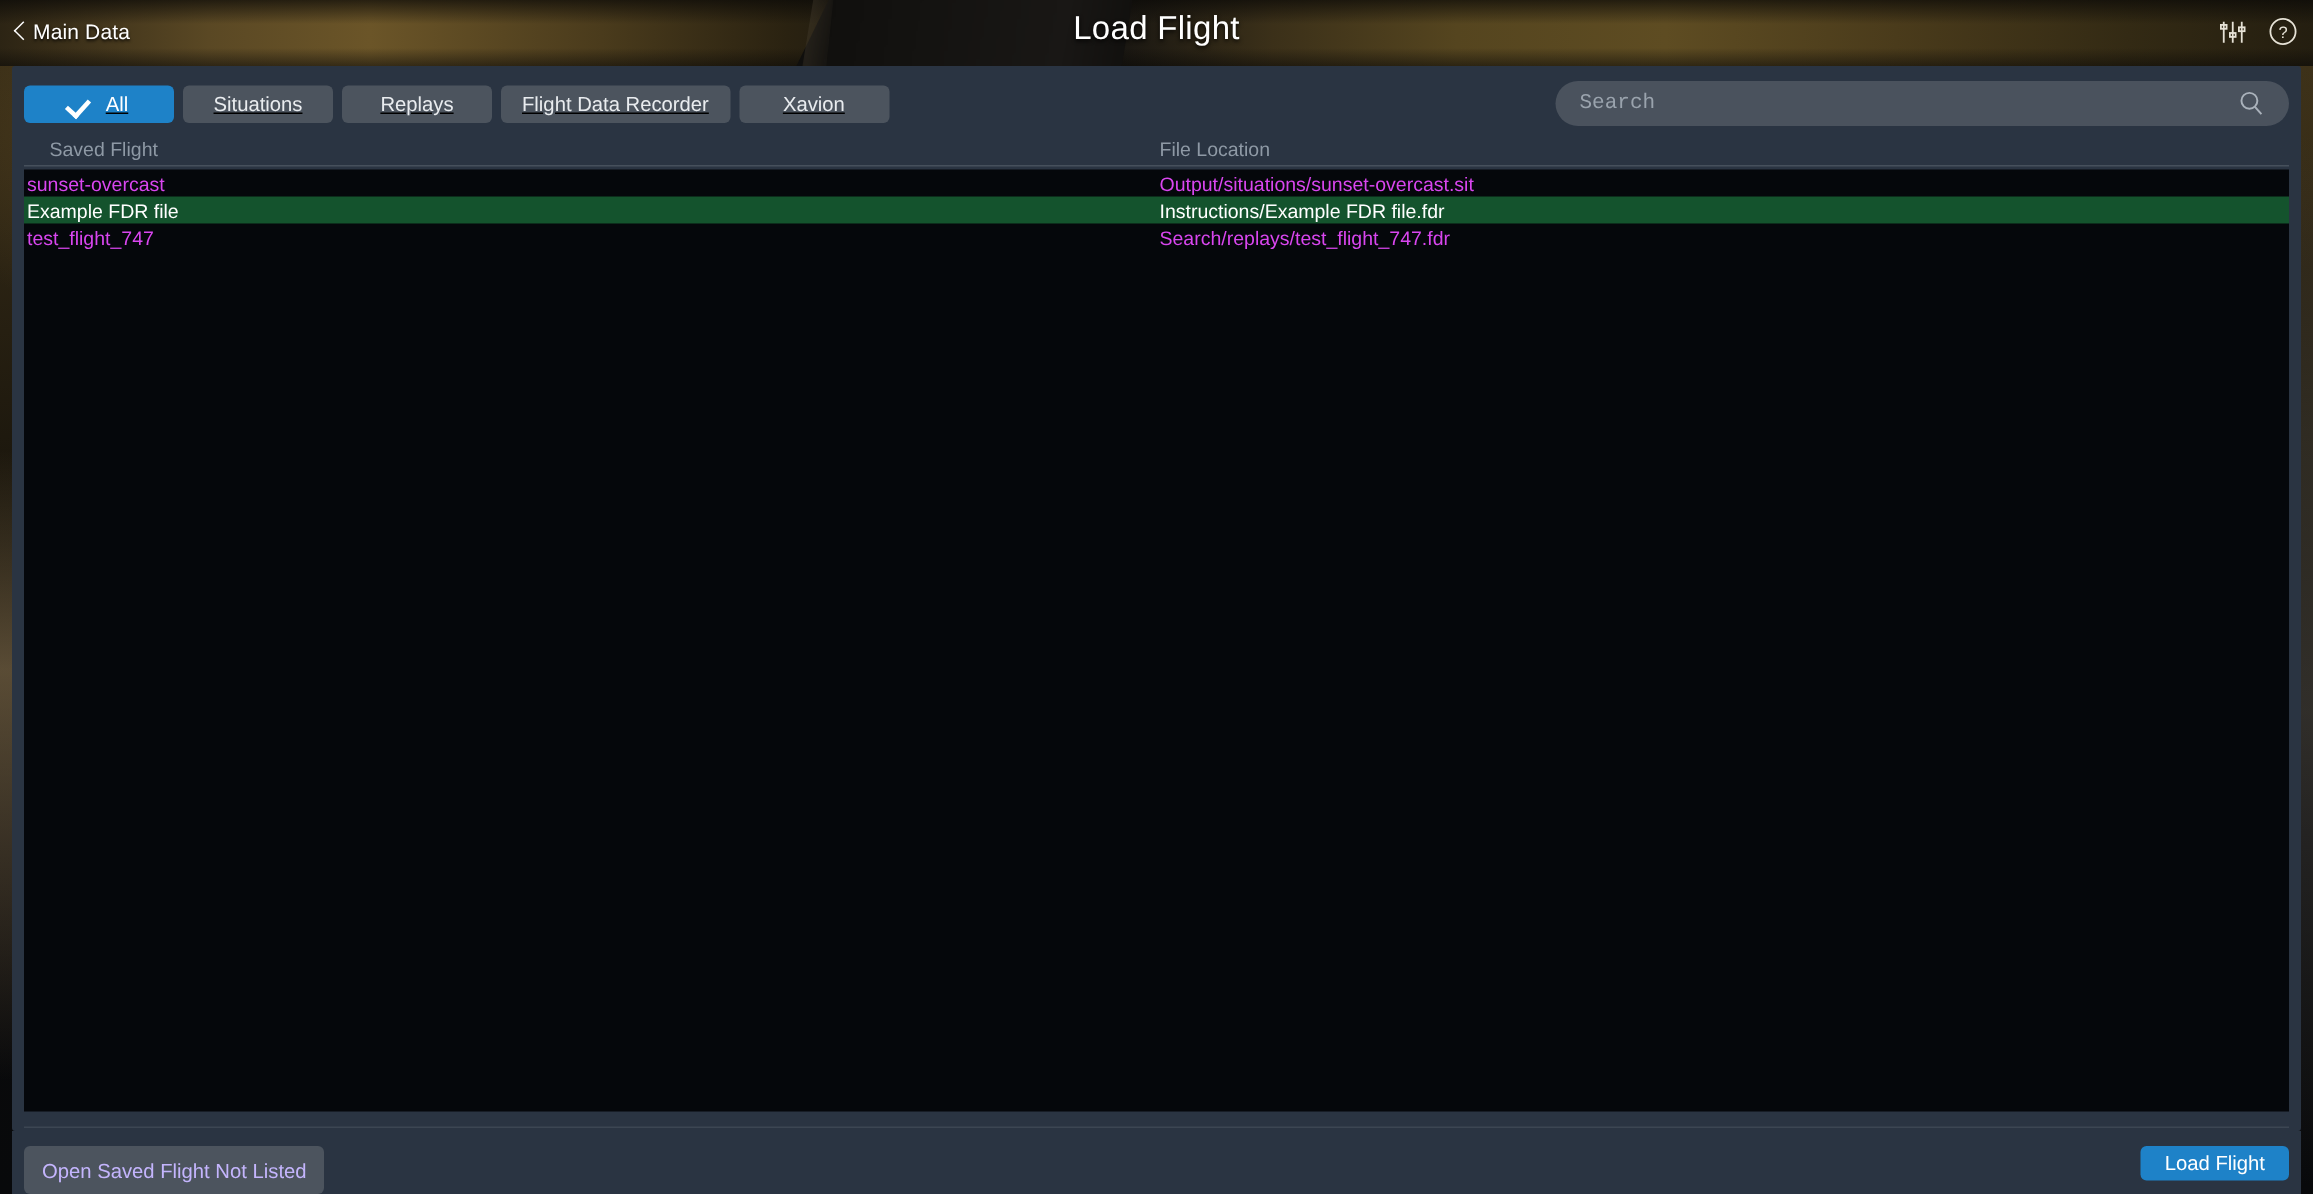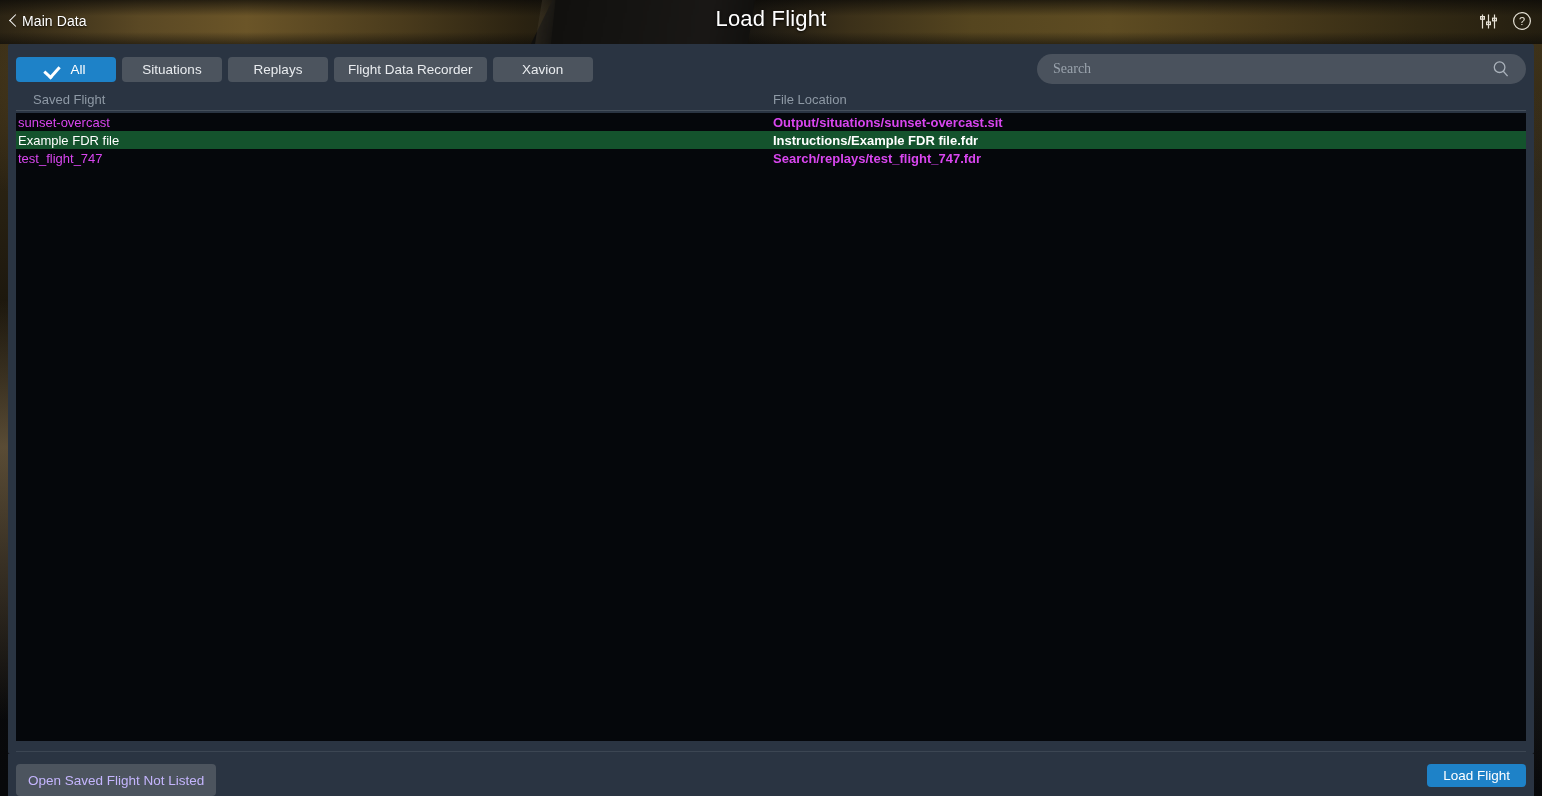--- a/index.html
+++ b/index.html
@@ -153,20 +153,21 @@
     background: #2a3442;
     border-radius: 2px;
   }
 
   
   .tabbar {
     position: absolute;
     left: 8px; top: 13px;
     display: flex;
     gap: 6px;
+    text-decoration: underline;
   }
   .tab {
     height: 25px;
     min-width: 100px;
     padding: 0 14px;
     display: flex;
     align-items: center;
     justify-content: center;
     gap: 8px;
     background: #4c545e;
@@ -206,21 +207,21 @@
     align-items: center;
     padding: 0 16px;
   }
   .search-input {
     flex: 1 1 auto;
     background: transparent;
     border: none;
     outline: none;
     color: #fca5a5;
     font-size: 14px;
-    font-family: Liberation Serif, serif;
+    font-family: Liberation Mono, monospace;
   }
   .search-input::placeholder { color: #9aa3ad; }
   .search-icon { flex: 0 0 auto; line-height: 0; cursor: pointer; }
 
   
   .list-head {
     position: absolute;
     left: 8px; top: 48px;
     width: 1510px; height: 16px;
   }
@@ -258,21 +259,20 @@
   .row.selected { background: #14532d; color: #ffffff; }
   .cell-name {
     position: absolute;
     left: 2px;
     white-space: nowrap;
   }
   .cell-loc {
     position: absolute;
     left: 757px;
     white-space: nowrap;
-    font-weight: bold;
   }
 
   .foot-rule {
     position: absolute;
     left: 8px; top: 707px;
     width: 1510px; height: 1px;
     background: #3c4653;
   }
 
   

